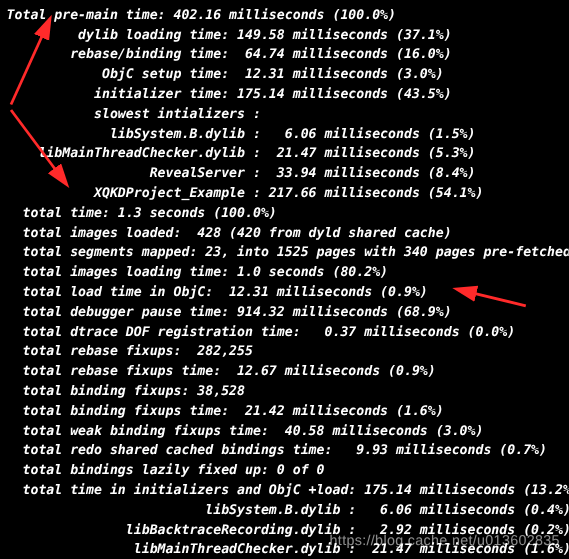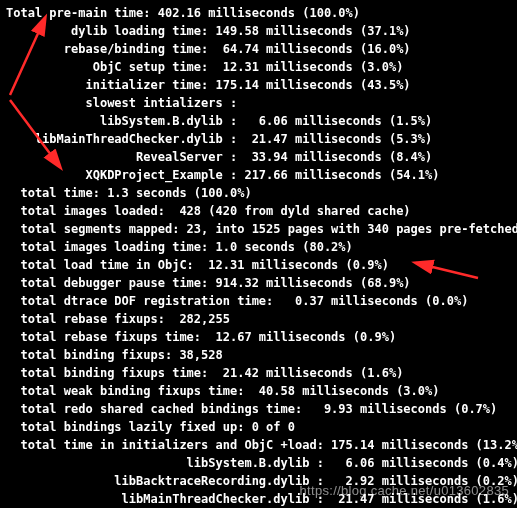--- a/index.html
+++ b/index.html
@@ -12,20 +12,21 @@
     width: 517px;
     height: 508px;
     overflow: hidden;
     position: relative;
     font-weight: bold;
     padding: 4px 6px;
   }
   .console {
     white-space: pre;
     position: relative;
+    font-style: italic;
   }
   .line { display: block; }
   .arrows {
     position: absolute;
     inset: 0;
     pointer-events: none;
   }
   .watermark {
     position: absolute;
     right: 8px;

